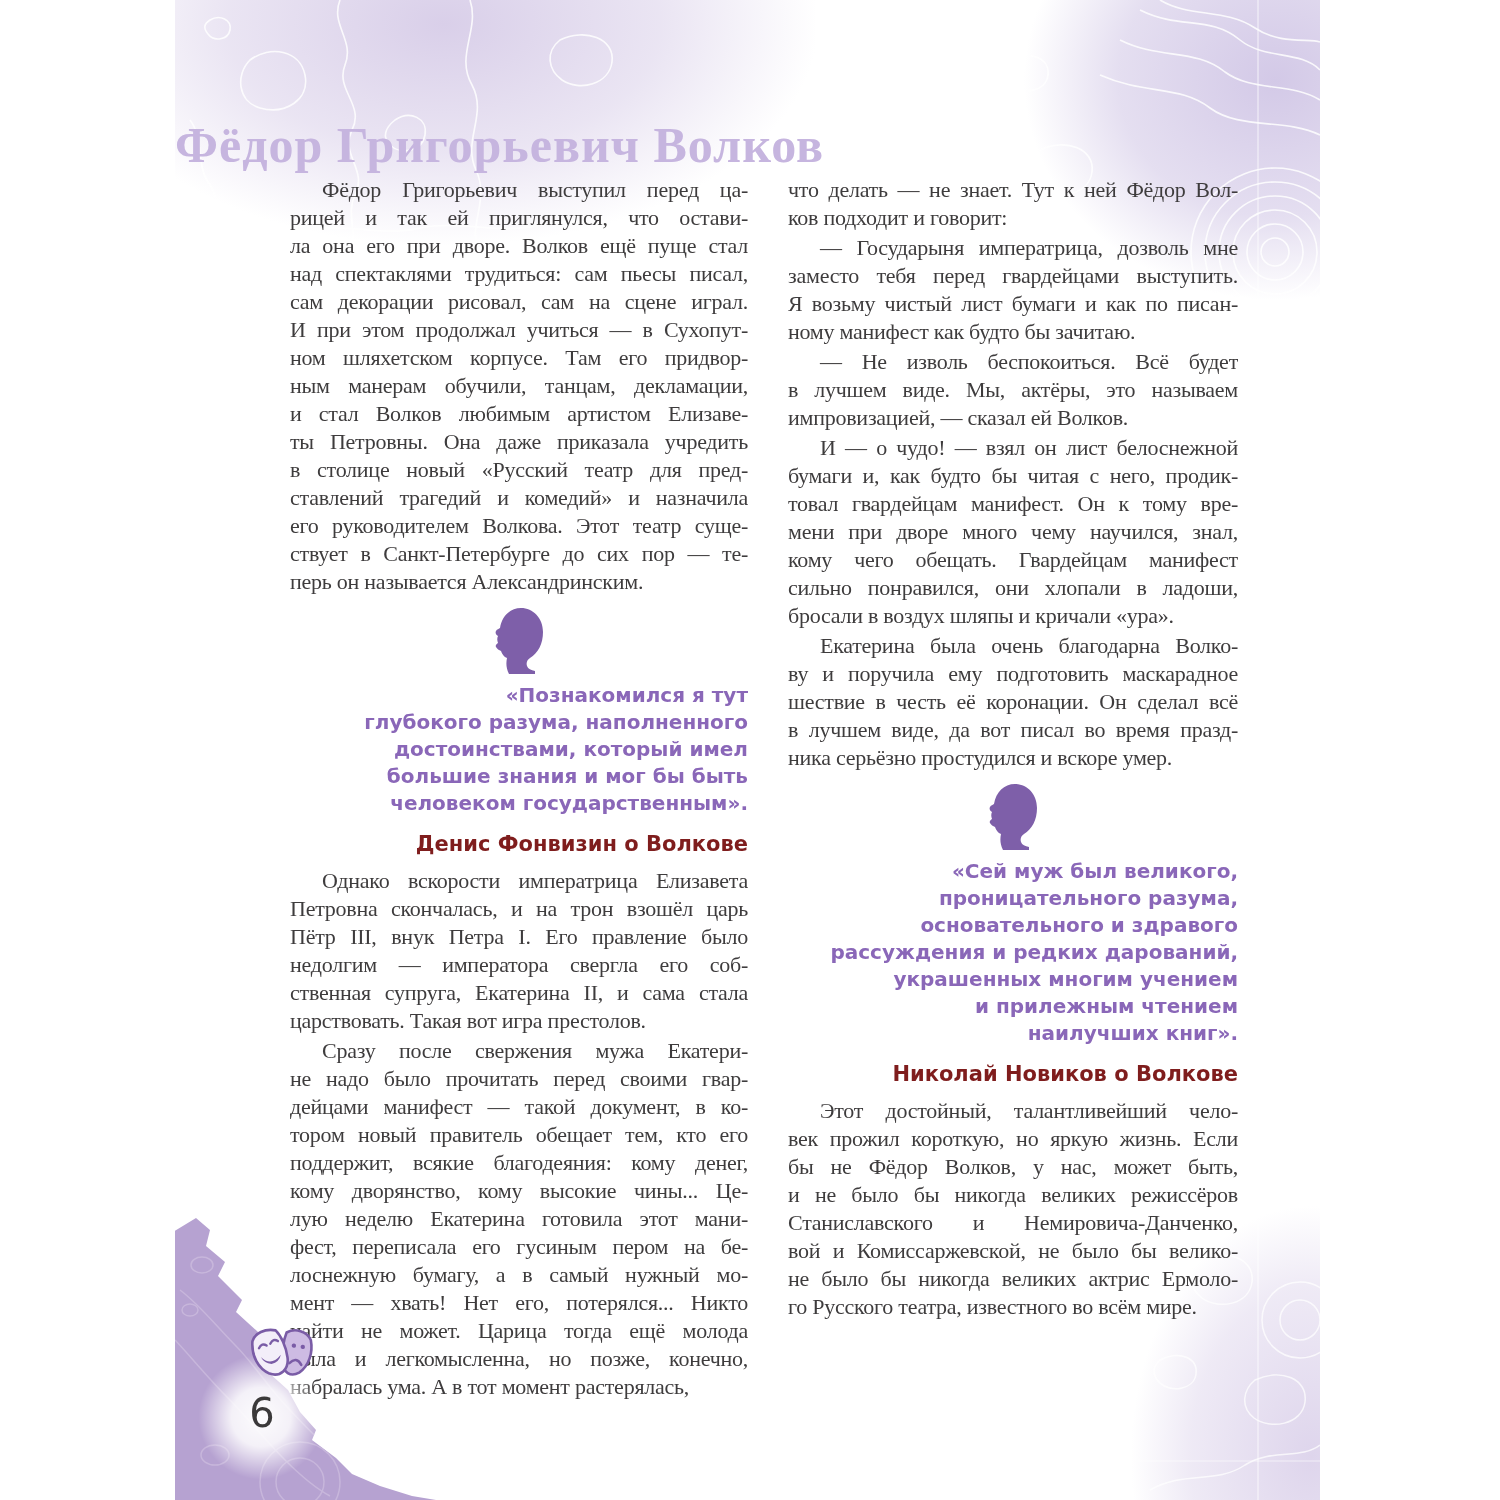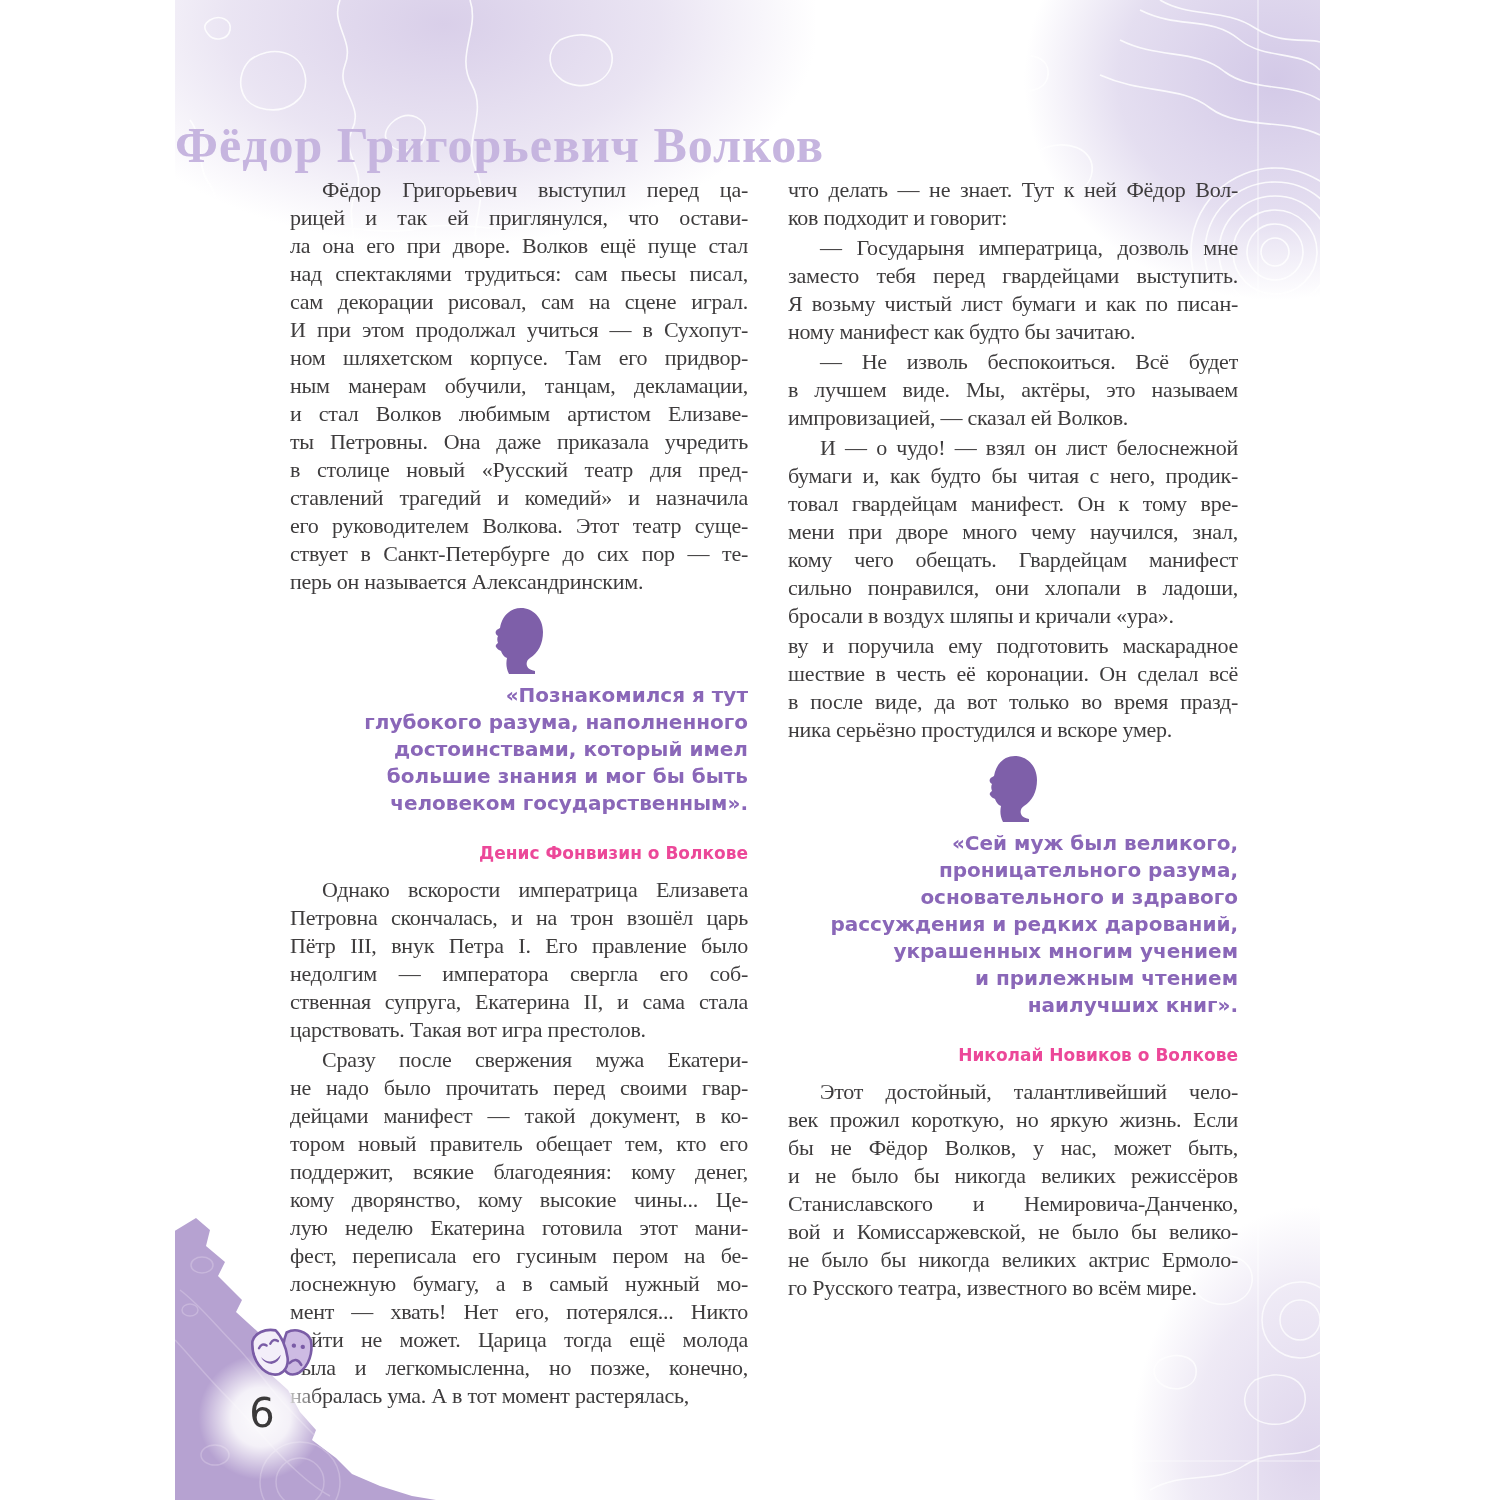--- a/index.html
+++ b/index.html
@@ -38,21 +38,21 @@
 
   
   .quote{text-align:right;margin:12px 0 8px;}
   .quote-icon{display:block;margin:0 auto 8px;}
   .quote-line{
     font-family:"DejaVu Sans",sans-serif;font-weight:bold;
     color:#8a67b8;font-size:20px;line-height:27px;
   }
   .quote-attr{
     font-family:"DejaVu Sans",sans-serif;font-weight:bold;
-    color:#ec4899;font-size:17px;line-height:30px;margin-top:21px;
+    color:#7f1d1d;font-size:21px;line-height:30px;margin-top:12px;
   }
 
   
   .page-num-glow{
     position:absolute;left:196px;top:1352px;width:130px;height:130px;
     background:radial-gradient(circle, rgba(255,255,255,.97) 0%, rgba(255,255,255,.85) 32%, rgba(255,255,255,0) 68%);
     pointer-events:none;
   }
   .page-number{
     position:absolute;left:230px;top:1390px;width:64px;text-align:center;
@@ -217,23 +217,24 @@
     <div class="para">
       <div class="line indent">И — о чудо! — взял он лист белоснежной</div>
       <div class="line">бумаги и, как будто бы читая с него, продик-</div>
       <div class="line">товал гвардейцам манифест. Он к тому вре-</div>
       <div class="line">мени при дворе много чему научился, знал,</div>
       <div class="line">кому чего обещать. Гвардейцам манифест</div>
       <div class="line">сильно понравился, они хлопали в ладоши,</div>
       <div class="line last">бросали в воздух шляпы и кричали «ура».</div>
     </div>
     <div class="para">
+      <div class="line indent">Екатерина была очень благодарна Волко-</div>
       <div class="line">ву и поручила ему подготовить маскарадное</div>
       <div class="line">шествие в честь её коронации. Он сделал всё</div>
-      <div class="line">в после виде, да вот только во время празд-</div>
+      <div class="line">в лучшем виде, да вот писал во время празд-</div>
       <div class="line last">ника серьёзно простудился и вскоре умер.</div>
     </div>
     <div class="quote">
   <svg class="quote-icon" width="52" height="66" viewBox="0 0 52 66">
     <path fill="#7e5fa9" d="M28,0 C40,0 50,10 50,24 C50,36 45,45 37,50 C34,52 33,55 34,58 C35,61 38,62 42,63
          L42,66 L16,66 C13,60 13,55 14,50 C11,49 9,46 8,43 C6,42 4,41 3,39 C2,37 4,36 5,35
          C4,32 4,30 5,28 C3,27 2,25 3,23 C4,21 6,21 7,20 C9,8 17,0 28,0 Z"></path>
   </svg>
 <div class="quote-line">«Сей муж был великого,</div>
       <div class="quote-line">проницательного разума,</div>

